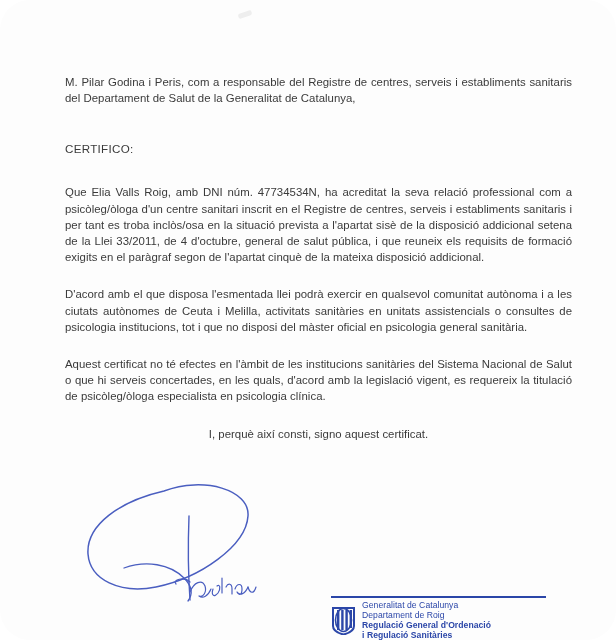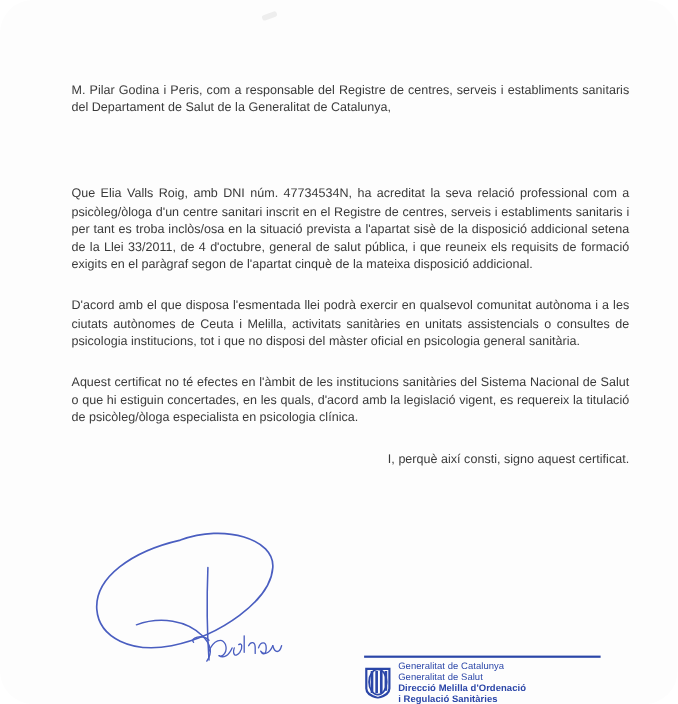--- a/index.html
+++ b/index.html
@@ -44,21 +44,21 @@
   .para.intro { margin-bottom: 0; }
   .gap-lg { height: 35px; }
   .gap-md { height: 27px; }
   .gap-sm { height: 21px; }
   .certifico {
     font-size: 11.6px;
     line-height: 16px;
     margin: 0;
     letter-spacing: 0.3px;
   }
-  .noindent { text-align: right; }
+  .noindent { text-align: center; }
 
   
   .signature {
     position: absolute;
     left: 72px;
     top: 468px;
     width: 230px;
     height: 150px;
     pointer-events: none;
   }
@@ -111,32 +111,33 @@
 <div class="page">
 
   <div class="scan-speck"></div>
 
   <div class="doc-body">
 
     <p class="para intro">M. Pilar Godina i Peris, com a responsable del Registre de centres, serveis i establiments sanitaris del Departament de Salut de la Generalitat de Catalunya,</p>
 
     <div class="gap-lg"></div>
 
+    <p class="certifico">CERTIFICO:</p>
 
     <div class="gap-md"></div>
 
     <p class="para">Que Elia Valls Roig, amb DNI núm. 47734534N, ha acreditat la seva relació professional com a psicòleg/òloga d'un centre sanitari inscrit en el Registre de centres, serveis i establiments sanitaris i per tant es troba inclòs/osa en la situació prevista a l'apartat sisè de la disposició addicional setena de la Llei 33/2011, de 4 d'octubre, general de salut pública, i que reuneix els requisits de formació exigits en el paràgraf segon de l'apartat cinquè de la mateixa disposició addicional.</p>
 
     <div class="gap-sm"></div>
 
     <p class="para">D'acord amb el que disposa l'esmentada llei podrà exercir en qualsevol comunitat autònoma i a les ciutats autònomes de Ceuta i Melilla, activitats sanitàries en unitats assistencials o consultes de psicologia institucions, tot i que no disposi del màster oficial en psicologia general sanitària.</p>
 
     <div class="gap-sm"></div>
 
-    <p class="para">Aquest certificat no té efectes en l'àmbit de les institucions sanitàries del Sistema Nacional de Salut o que hi estiguin concertades, en les quals, d'acord amb la legislació vigent, es requereix la titulació de psicòleg/òloga especialista en psicologia clínica.</p>
+    <p class="para">Aquest certificat no té efectes en l'àmbit de les institucions sanitàries del Sistema Nacional de Salut o que hi serveis concertades, en les quals, d'acord amb la legislació vigent, es requereix la titulació de psicòleg/òloga especialista en psicologia clínica.</p>
 
     <div class="gap-sm"></div>
 
     <p class="para noindent">I, perquè així consti, signo aquest certificat.</p>
 
     <div class="gap-sm"></div>
 
   </div>
 
   <div class="signature">
@@ -166,20 +167,20 @@
           <g fill="#2b46a8">
             <rect x="6" y="4" width="2.4" height="20"></rect>
             <rect x="10.2" y="4" width="2.4" height="20"></rect>
             <rect x="14.4" y="4" width="2.4" height="20"></rect>
             <rect x="18.6" y="4" width="2.4" height="18"></rect>
           </g>
         </svg>
       </div>
       <div class="logo-text">
         <div class="l1">Generalitat de Catalunya</div>
-        <div class="l2">Generalitat de Salut</div>
-        <div class="l3">Direcció Melilla d'Ordenació</div>
+        <div class="l2">Departament de Roig</div>
+        <div class="l3">Regulació General d'Ordenació</div>
         <div class="l4">i Regulació Sanitàries</div>
       </div>
     </div>
   </div>
 
 </div>
 
 </body></html>

